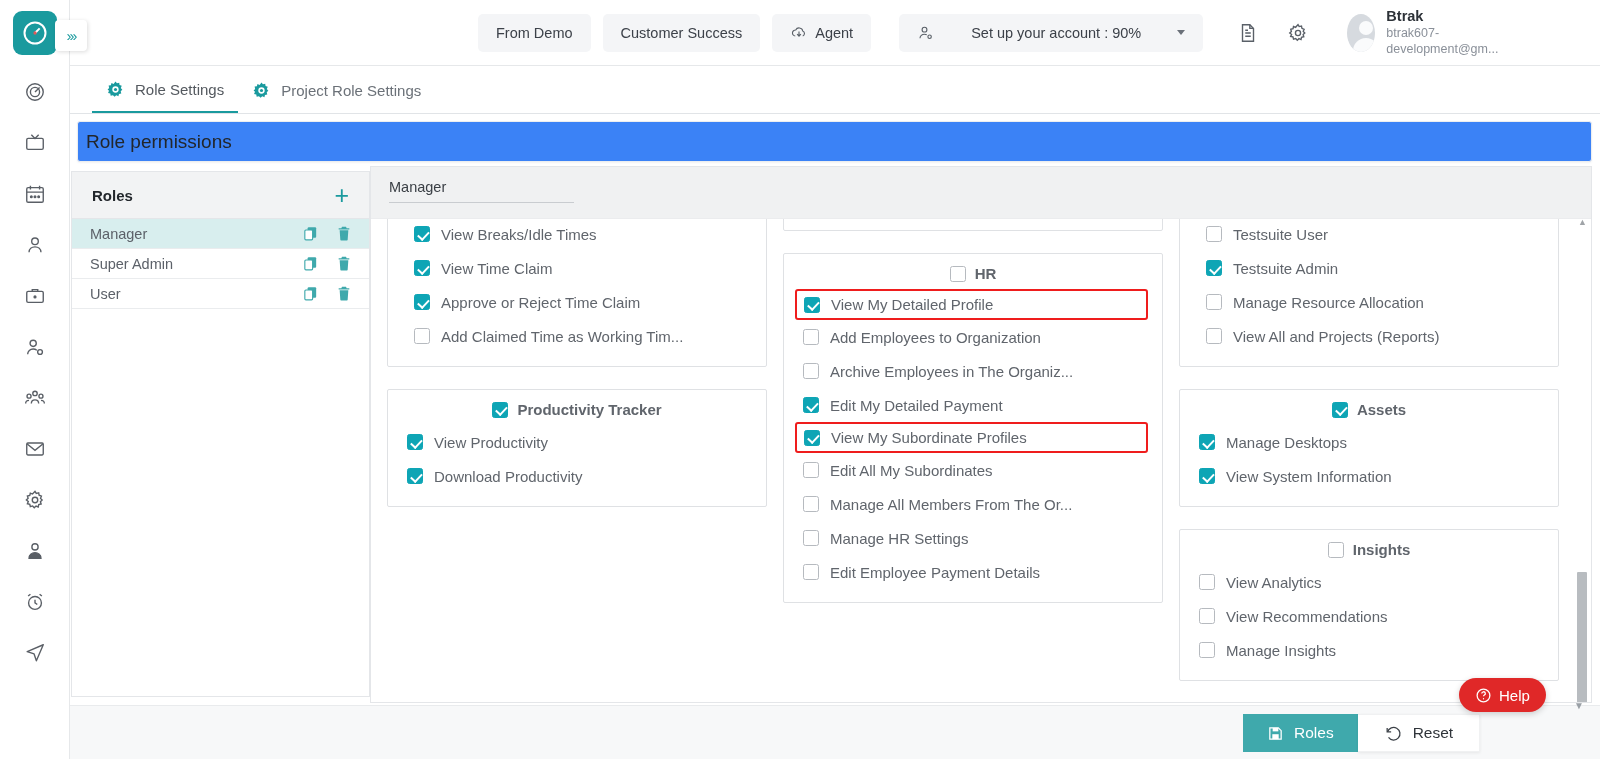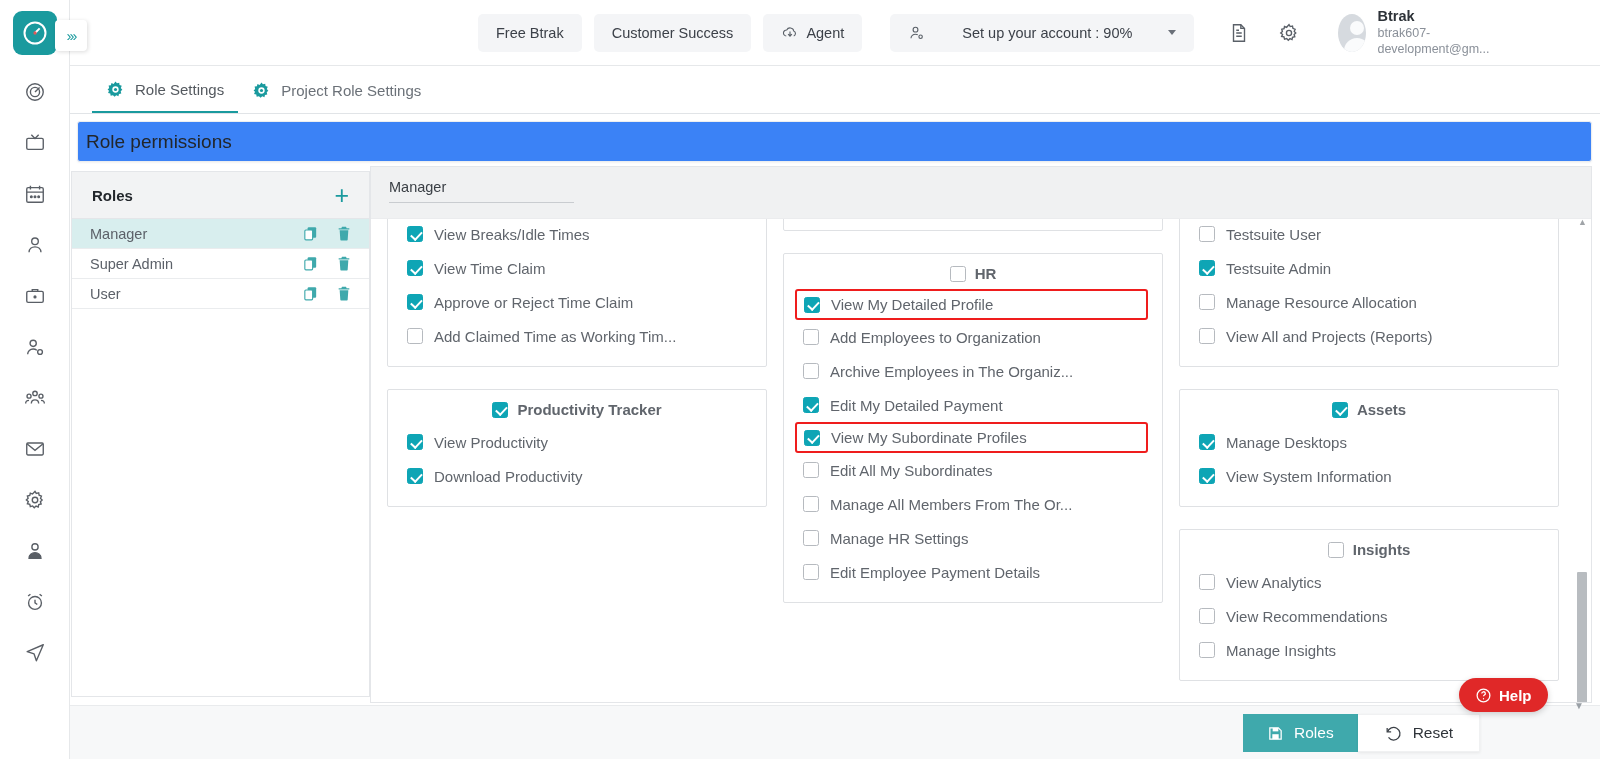--- a/index.html
+++ b/index.html
@@ -154,21 +154,21 @@
     background: #fff; flex: 0 0 auto; position: relative;
   }
   .cb.on { background: #0ea5b5; border-color: #0ea5b5; }
   .cb.on::after {
     content: ""; position: absolute; left: 5px; top: 1.5px;
     width: 4.5px; height: 9px; border: solid #fff;
     border-width: 0 2px 2px 0; transform: rotate(43deg);
   }
 
   
-  .clipped-top { margin-top: -40px; }
+  .clipped-top { margin-top: -40px; padding-left: 7px; }
   .clip-mask { overflow: hidden; }
 
   
   #perm-scrollbar {
     position: absolute; right: 2px; top: 50px; width: 14px; height: 485px; z-index: 25;
   }
   #sb-track { position: absolute; left: 0; top: 10px; width: 14px; height: 465px; background: #fff; }
   #sb-thumb { position: absolute; left: 2px; top: 355px; width: 10px; height: 160px; background: #b8bcc0; border-radius: 1px; }
   .sb-arrow { position: absolute; left: 3px; color: #a0a4a8; font-size: 9px; }
 
@@ -185,21 +185,21 @@
     height: 38px; background: #fff; color: #2f343a; display: flex; align-items: center;
     gap: 10px; padding: 0 26px; font-size: 15.5px; cursor: pointer;
     border: 1px solid #f0f1f2; border-left: none; font-family: "Liberation Sans", sans-serif;
     box-shadow: 0 1px 3px rgba(0,0,0,.07);
   }
   
   #help-bubble {
     position: absolute; left: 1459px; top: 678px; height: 34px;
     background: #e02828; color: #fff; border-radius: 17px;
     display: flex; align-items: center; gap: 7px; padding: 0 16px;
-    font-size: 15px; font-weight: 700; cursor: pointer; z-index: 50;
+    font-size: 15px; font-weight: 400; cursor: pointer; z-index: 50;
     box-shadow: 0 2px 6px rgba(0,0,0,.18);
   }
   
   #bottom-strip {
     position: absolute; left: 70px; top: 705px; width: 1530px; height: 54px;
     background: #f7f8f9; border-top: 1px solid #e9ebed;
   }
   #right-edge-caret { position:absolute; right: 16px; top: 700px; color:#9aa0a6; font-size: 10px; z-index: 30;}
   svg { display: block; }
 </style>
@@ -296,21 +296,21 @@
         </svg>
     </div>
   </div>
 </div>
 <div id="rail-expand">
   <span>›››</span>
 </div>
 
 <div id="topbar">
   <div class="pill" id="pill-free-demo">
-    <span>Free Btrak</span>
+    <span>From Demo</span>
   </div>
   <div class="pill" id="pill-customer-success">
     <span>Customer Success</span>
   </div>
   <div class="pill" id="pill-agent">
     <span>
       <svg width="18" height="18" viewBox="0 0 24 24" fill="none" stroke="#5a6068" stroke-width="1.5">
         <path d="M7 16a4 4 0 0 1 .6-8 5 5 0 0 1 9.4 1.3A3.6 3.6 0 0 1 17 16"></path>
         <path d="M12 10v6M9.5 13.5 12 16.3 14.5 13.5"></path>
         </svg>

